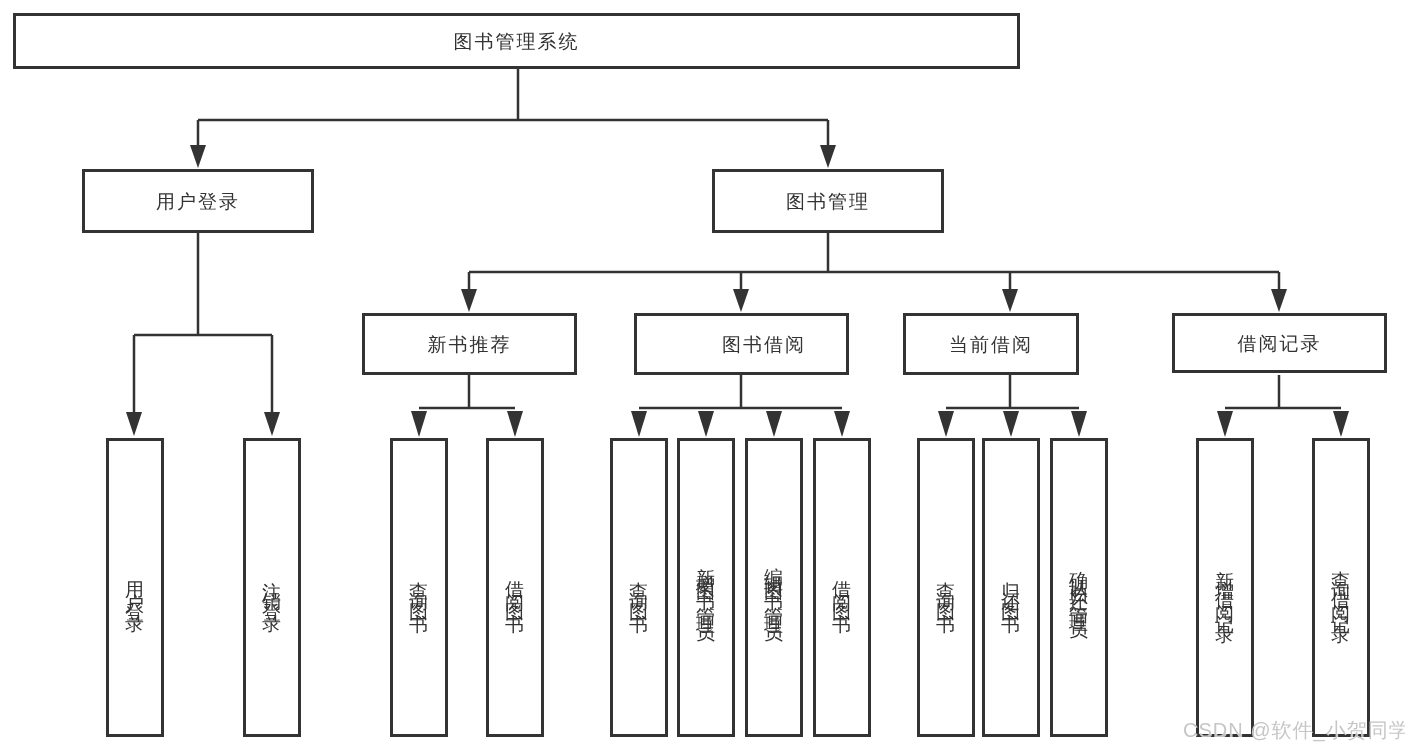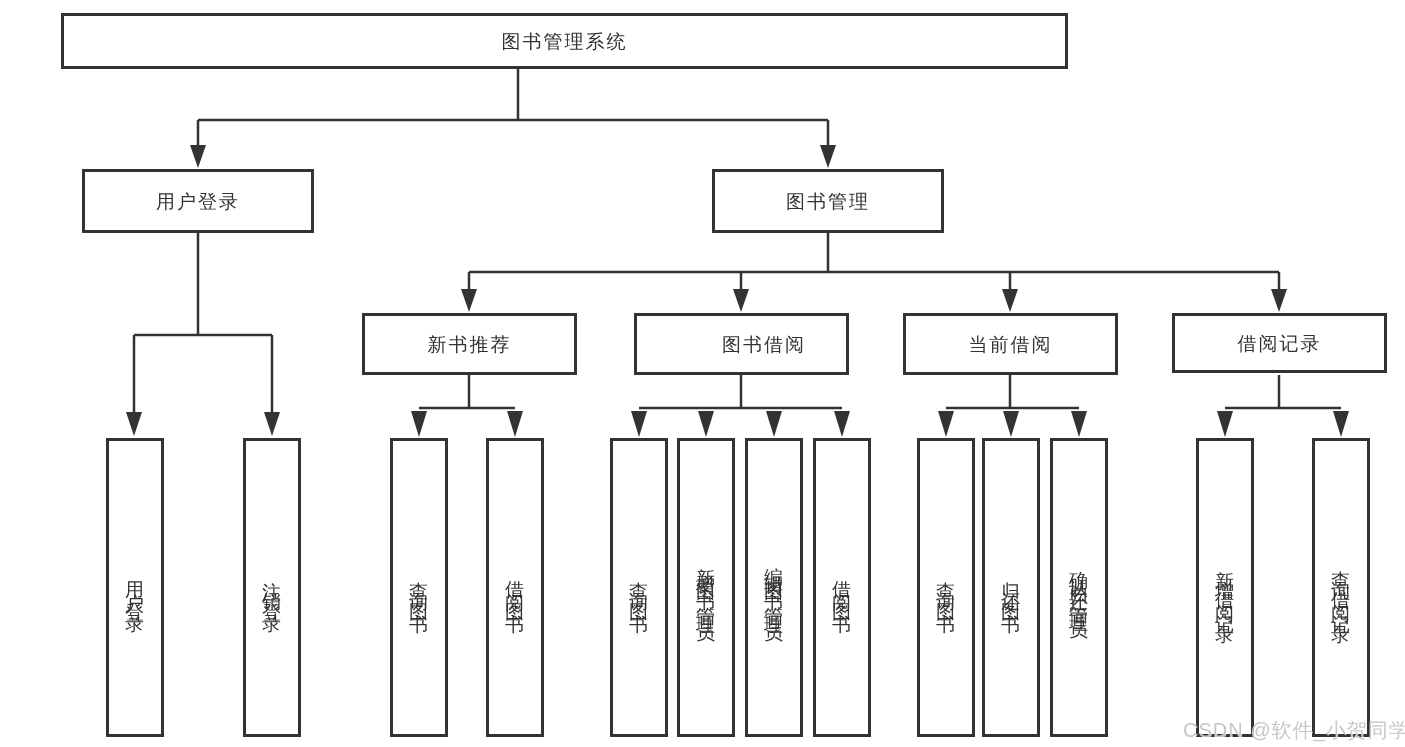--- a/index.html
+++ b/index.html
@@ -79,38 +79,38 @@
       <polygon points="766,411 782,411 774,437"></polygon>
       <polygon points="834,411 850,411 842,437"></polygon>
       <polygon points="938,411 954,411 946,437"></polygon>
       <polygon points="1003,411 1019,411 1011,437"></polygon>
       <polygon points="1071,411 1087,411 1079,437"></polygon>
       <polygon points="1217,411 1233,411 1225,437"></polygon>
       <polygon points="1333,411 1349,411 1341,437"></polygon>
     </g>
   </svg>
 
-  <div class="node" style="left:13px; top:13px; width:1007px; height:56px;margin-left:48px;">
+  <div class="node" style="left:13px; top:13px; width:1007px; height:56px;">
     <span class="hlabel">图书管理系统</span>
   </div>
 
   <div class="node" style="left:82px; top:169px; width:232px; height:64px;">
     <span class="hlabel">用户登录</span>
   </div>
   <div class="node" style="left:712px; top:169px; width:232px; height:64px;justify-content:center;">
     <span class="hlabel">图书管理</span>
   </div>
 
   <div class="node" style="left:362px; top:313px; width:215px; height:62px;">
     <span class="hlabel">新书推荐</span>
   </div>
   <div class="node" style="left:634px; top:313px; width:215px; height:62px;padding-left:45px;">
     <span class="hlabel">图书借阅</span>
   </div>
-  <div class="node" style="left:903px; top:313px; width:215px; height:62px;">
+  <div class="node" style="left:903px; top:313px; width:176px; height:62px;">
     <span class="hlabel">当前借阅</span>
   </div>
   <div class="node" style="left:1172px; top:313px; width:215px; height:60px;">
     <span class="hlabel">借阅记录</span>
   </div>
 
   <div class="node" style="left:106px; top:438px; width:58px; height:299px;">
     <span class="vlabel">用户登录</span>
   </div>
   <div class="node" style="left:243px; top:438px; width:58px; height:299px;">

